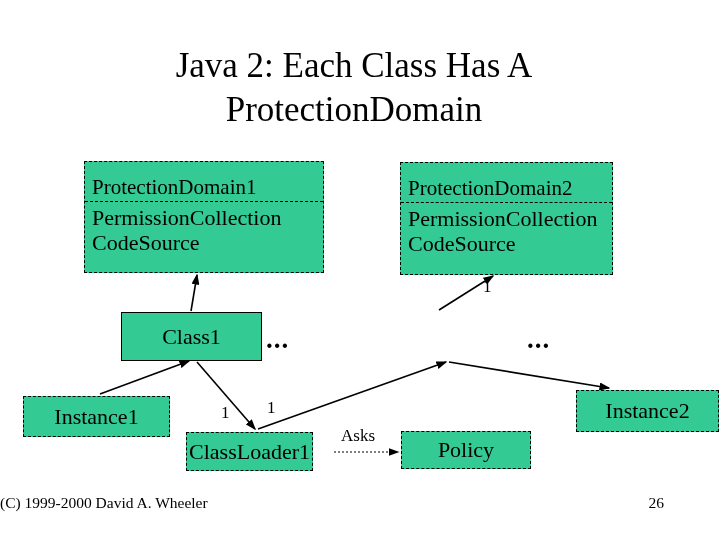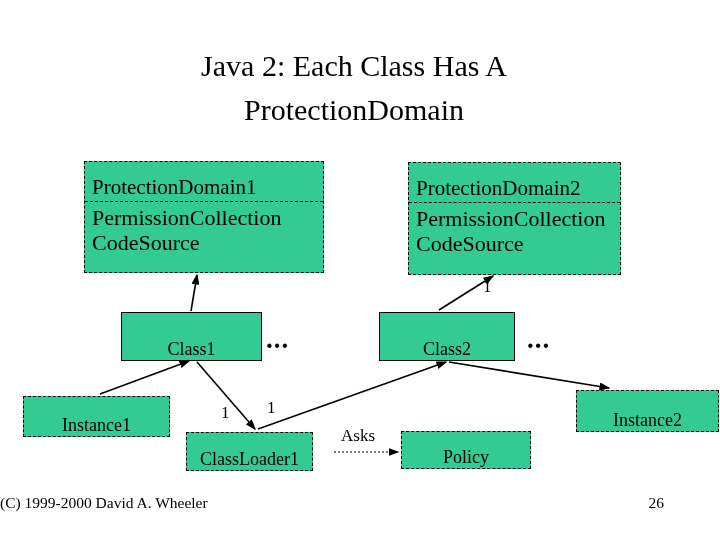--- a/index.html
+++ b/index.html
@@ -15,42 +15,42 @@
     overflow: hidden;
     font-family: "Liberation Serif", "DejaVu Serif", serif;
     color: #000000;
   }
   .title {
     position: absolute;
     left: 0;
     top: 44px;
     width: 708px;
     text-align: center;
-    font-size: 30px;
+    font-size: 35px;
     line-height: 44px;
     font-weight: 400;
   }
   .connectors {
     position: absolute;
     left: 0;
     top: 0;
     pointer-events: none;
   }
   .box {
     position: absolute;
     background: #33CA94;
     box-sizing: border-box;
   }
   .dashed { border: 1.6px dashed #000000; }
   .solid  { border: 1.6px solid  #000000; }
   .center-label {
     display: flex;
-    align-items: flex-end;
+    align-items: center;
     justify-content: center;
-    font-size: 18px;
+    font-size: 22px;
   }
   .pd-row1 {
     height: 40px;
     box-sizing: border-box;
     border-bottom: 1.4px dashed #000000;
     font-size: 21px;
     padding: 15px 0 0 7px;
     line-height: 21px;
   }
   .pd-row2 {
@@ -111,35 +111,32 @@
   </svg>
 
   <div class="box dashed" style="left: 84px; top: 161px; width: 240px; height: 112px; background-color: rgb(51, 202, 148);">
     <div class="pd-row1">ProtectionDomain1</div>
     <div class="pd-row2">
       <div>PermissionCollection</div>
       <div>CodeSource</div>
     </div>
   </div>
 
-  <div class="box dashed" style="left: 400px; top: 162px; width: 213px; height: 113px; background-color: rgb(51, 202, 148); margin-left: 8px;">
+  <div class="box dashed" style="left: 400px; top: 162px; width: 213px; height: 113px; background-color: rgb(51, 202, 148);">
     <div class="pd-row1">ProtectionDomain2</div>
     <div class="pd-row2">
       <div>PermissionCollection</div>
       <div>CodeSource</div>
     </div>
   </div>
 
   <div class="box solid center-label" style="left: 121px; top: 312px; width: 141px; height: 49px; background-color: rgb(51, 202, 148);">
     <span>Class1</span>
   </div>
 
-  <div class="box solid center-label" style="left: 379px; top: 312px; width: 136px; height: 49px; background-color: rgb(51, 202, 148);">
-    <span>Class2</span>
-  </div>
 
   <div class="box dashed center-label" style="left: 23px; top: 396px; width: 147px; height: 41px; background-color: rgb(51, 202, 148);">
     <span>Instance1</span>
   </div>
 
   <div class="box dashed center-label" style="left: 542px; top: 390px; width: 143px; height: 42px; background-color: rgb(51, 202, 148); margin-left: 34px;">
     <span>Instance2</span>
   </div>
 
   <div class="box dashed center-label" style="left: 186px; top: 432px; width: 127px; height: 39px; background-color: rgb(51, 202, 148);">

